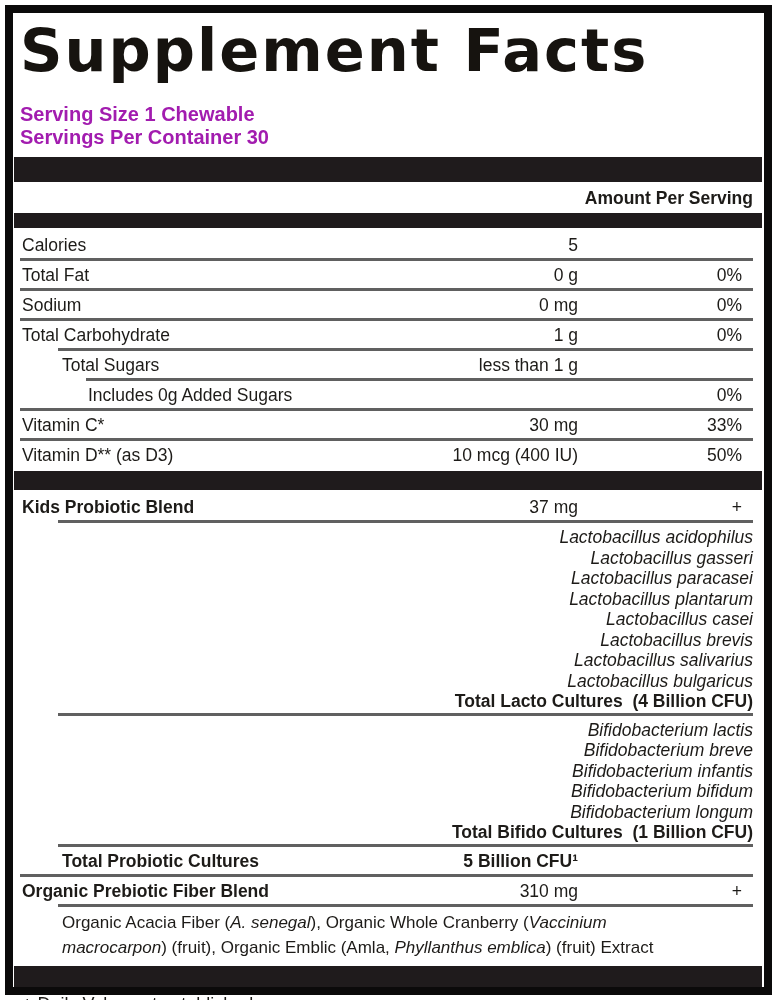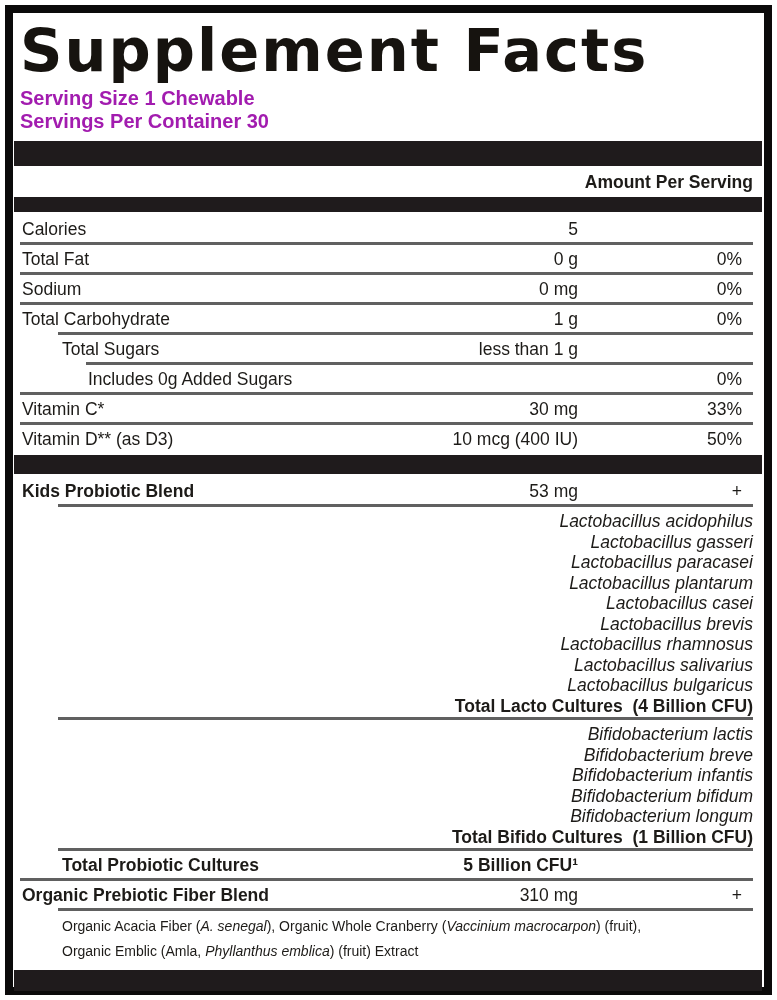--- a/index.html
+++ b/index.html
@@ -18,21 +18,21 @@
     color:#1d1b18;
   }
   .title{
     font-family:"DejaVu Sans",sans-serif;
     font-weight:bold;
     font-size:59px;
     line-height:67px;
     letter-spacing:2px;
     white-space:nowrap;
     color:#16130f;
-    margin:0 0 3px 0;
+    margin:0 0 19px 0;
   }
   .serving{font-size:20px;line-height:23px;font-weight:bold;color:#a21caf;}
   .bar{background:#1f1b1c;margin:3px -9px 3px -6px;}
   .bar-lg{height:25px;margin-top:8px;}
   .bar-sm{height:15px;margin-top:2px;margin-bottom:4px;}
   .bar-md{height:19px;margin-top:4px;margin-bottom:4px;}
   .bar-bt{height:21px;margin-top:6px;margin-bottom:3px;}
   .r{display:flex;align-items:baseline;font-size:17.5px;line-height:19px;padding:4px 0 2px 2px;}
   .r .n{flex:1;}
   .r .a{text-align:right;white-space:nowrap;}
@@ -41,21 +41,21 @@
   .r.compact{padding:0 0 0 2px;line-height:20.5px;text-align:right;}
   .b{font-weight:bold;}
   .it{font-style:italic;}
   .i1{padding-left:40px;}
   .i2{padding-left:66px;}
   .dv-line{height:3px;background:#606060;margin:1px 0;}
   .dv-full{margin-left:0;}
   .dv-ind1{margin-left:38px;}
   .dv-ind2{margin-left:66px;}
   .ing{
-    font-size:14px;line-height:25px;
+    font-size:17px;line-height:25px;
     margin:3px 0 5px 40px;max-width:618px;padding-left:2px;
   }
   .footnote{font-size:18px;line-height:22px;padding:3px 0 0 2px;}
   .sp-top{margin-top:4px;}
 </style>
 </head>
 <body>
 
 <div class="label">
   <div class="title">Supplement Facts</div>
@@ -111,44 +111,41 @@
       </div>
       <div class="dv-line dv-full"></div>
       <div class="r">
         <span class="n">Vitamin D** (as D3)</span>
         <span class="a">10 mcg (400 IU)</span>
         <span class="d">50%</span>
       </div>
       <div class="bar bar-md"></div>
       <div class="r">
         <span class="n b">Kids Probiotic Blend</span>
-        <span class="a">53 mg</span>
+        <span class="a">37 mg</span>
         <span class="d">+</span>
       </div>
       <div class="dv-line dv-ind1"></div>
       <div class="r compact sp-top">
         <span class="n i1 it">Lactobacillus acidophilus</span>
       </div>
       <div class="r compact">
         <span class="n i1 it">Lactobacillus gasseri</span>
       </div>
       <div class="r compact">
         <span class="n i1 it">Lactobacillus paracasei</span>
       </div>
       <div class="r compact">
         <span class="n i1 it">Lactobacillus plantarum</span>
       </div>
       <div class="r compact">
         <span class="n i1 it">Lactobacillus casei</span>
       </div>
       <div class="r compact">
         <span class="n i1 it">Lactobacillus brevis</span>
-      </div>
-      <div class="r compact">
-        <span class="n i1 it">Lactobacillus rhamnosus</span>
       </div>
       <div class="r compact">
         <span class="n i1 it">Lactobacillus salivarius</span>
       </div>
       <div class="r compact">
         <span class="n i1 it">Lactobacillus bulgaricus</span>
       </div>
       <div class="r compact">
         <span class="n i2 b">Total Lacto Cultures&nbsp; (4 Billion CFU)</span>
       </div>

